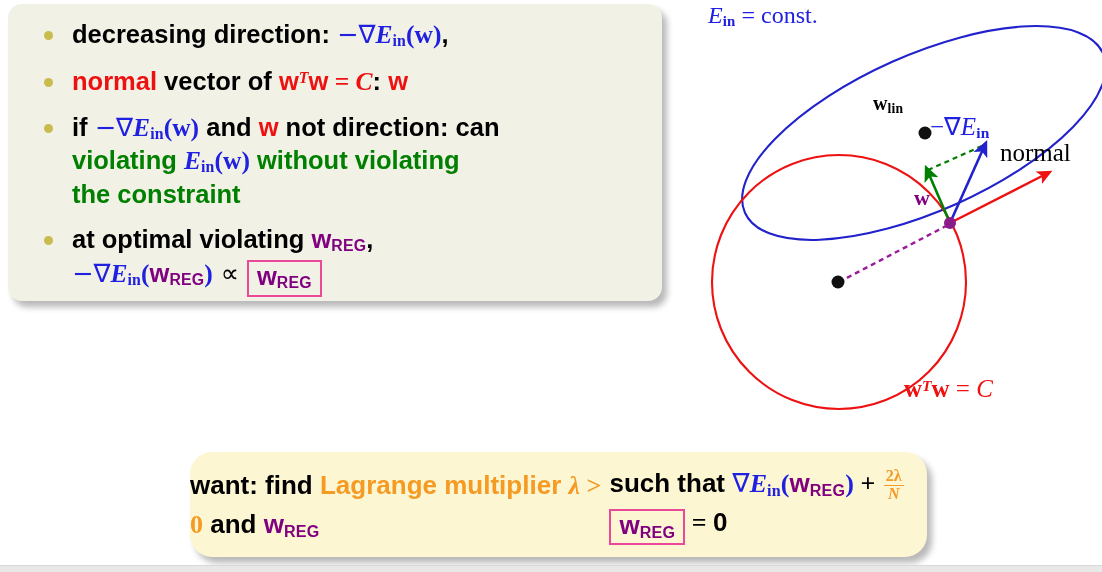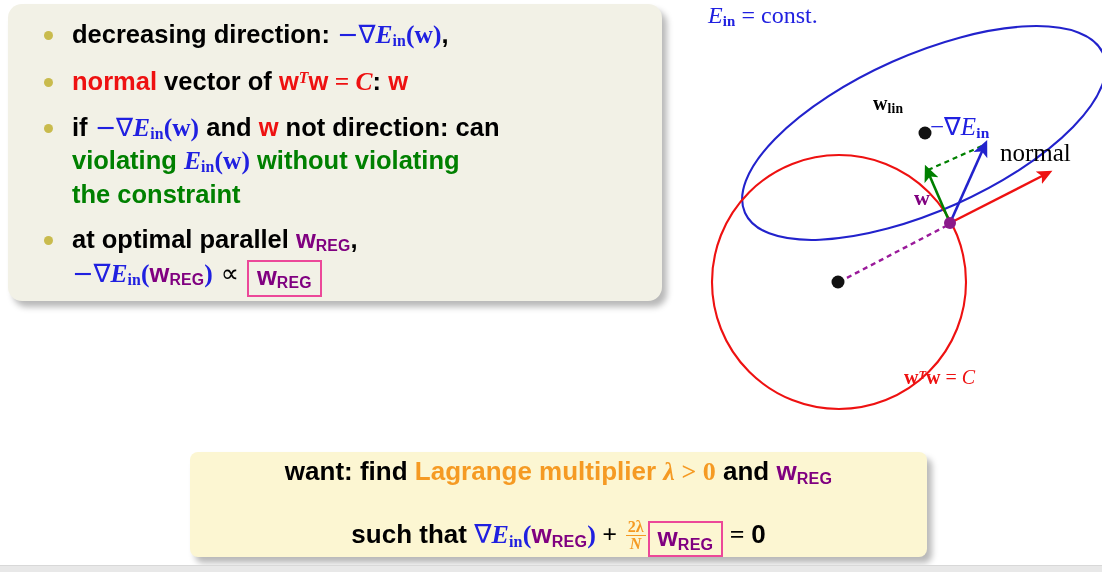--- a/index.html
+++ b/index.html
@@ -105,27 +105,27 @@
   }
   .frac .num { display: block; border-bottom: 1.6px solid #f59a23; padding: 0 2px; }
   .frac .den { display: block; padding: 0 2px; }
 
   
   #want-box {
     position: absolute;
     left: 190px; top: 452px;
     width: 737px; height: 105px;
     background: #fcf6d2;
-    border-radius: 8px;
+    border-radius: 22px;
     box-shadow: 5px 6px 6px rgba(0,0,0,0.28);
     box-sizing: border-box;
     display: flex;
-    flex-direction: column;
+    flex-direction: row;
     align-items: center;
-    justify-content: space-between;
+    justify-content: flex-start;
     font-size: 26px;
     font-weight: bold;
     color: #000;
     line-height: 1.5;
   }
 
   
   #figure {
     position: absolute;
     left: 668px; top: 0px;
@@ -158,21 +158,21 @@
 
       <li>
         <span class="dot"></span>
         <span class="line"><span>if </span><span class="blue serif italic"><span class="nabla upr">−</span><span class="nabla upr">∇</span><span>E</span><sub class="sm">in</sub><span class="upr vec">(w)</span></span><span> and </span><span class="red vec">w</span><span> not direction: can</span></span>
         <span class="line"><span class="green">violating </span><span class="blue serif italic"><span>E</span><sub class="sm">in</sub><span class="upr vec">(w)</span></span><span class="green"> without violating</span></span>
         <span class="line green">the constraint</span>
       </li>
 
       <li>
         <span class="dot"></span>
-        <span class="line"><span>at optimal parallel </span><span class="purple vec">w</span><sub class="sm purple">REG</sub><span class="black">,</span></span>
+        <span class="line"><span>at optimal violating </span><span class="purple vec">w</span><sub class="sm purple">REG</sub><span class="black">,</span></span>
         <span class="line"><span class="blue serif italic"><span class="nabla upr">−</span><span class="nabla upr">∇</span><span>E</span><sub class="sm">in</sub><span class="upr">(</span></span><span class="purple vec">w</span><sub class="sm purple">REG</sub><span class="blue serif">)</span><span class="black prop" style="padding:0 8px">∝</span><span class="boxed"><span class="purple vec">w</span><sub class="sm purple">REG</sub></span></span>
       </li>
 
     </ul>
   </div>
 
   <div id="want-box">
     <div><span>want: find </span><span class="orange">Lagrange multiplier </span><span class="orange serif italic">λ</span><span class="orange serif"> &gt; </span><span class="orange serif">0</span><span> and </span><span class="purple vec">w</span><sub class="sm purple">REG</sub></div>
     <div><span>such that </span><span class="blue serif italic"><span class="nabla upr">∇</span><span>E</span><sub class="sm">in</sub><span class="upr">(</span></span><span class="purple vec">w</span><sub class="sm purple">REG</sub><span class="blue serif">)</span><span class="black serif"> + </span><span class="frac orange serif"><span class="num">2λ</span><span class="den italic">N</span></span><span class="boxed"><span class="purple vec">w</span><sub class="sm purple">REG</sub></span><span class="black serif"> = </span><span class="black vec">0</span></div>
   </div>
@@ -215,17 +215,17 @@
     <div class="fig-label" style="left:40px; top:2px; font-size:24px;"><span class="blue italic">E</span><sub class="sm blue serif">in</sub><span class="blue"> = </span><span class="blue">const.</span></div>
 
     <div class="fig-label" style="left:205px; top:92px; font-size:20px; font-weight:bold; color:#000;"><span>w</span><sub class="sm" style="font-size:0.68em;">lin</sub></div>
 
     <div class="fig-label" style="left:262px; top:112px; font-size:25px;"><span class="blue">−</span><span class="blue nabla">∇</span><span class="blue italic">E</span><sub class="sm blue serif">in</sub></div>
 
     <div class="fig-label" style="left:332px; top:139px; font-size:25px;">normal</div>
 
     <div class="fig-label" style="left:246px; top:185px; font-size:22px; font-weight:bold;"><span class="purple">w</span></div>
 
-    <div class="fig-label" style="left:236px; top:366px; font-size:20px;"><span class="red" style="font-weight:bold;">w</span><sup class="sm red upr" style="font-weight:bold;">T</sup><span class="red" style="font-weight:bold;">w</span><span class="red"> = </span><span class="red italic">C</span></div>
+    <div class="fig-label" style="left:236px; top:375px; font-size:25px;"><span class="red" style="font-weight:bold;">w</span><sup class="sm red upr" style="font-weight:bold;">T</sup><span class="red" style="font-weight:bold;">w</span><span class="red"> = </span><span class="red italic">C</span></div>
   </div>
 
   <div id="footer-strip"></div>
 </div>
 
 </body></html>

